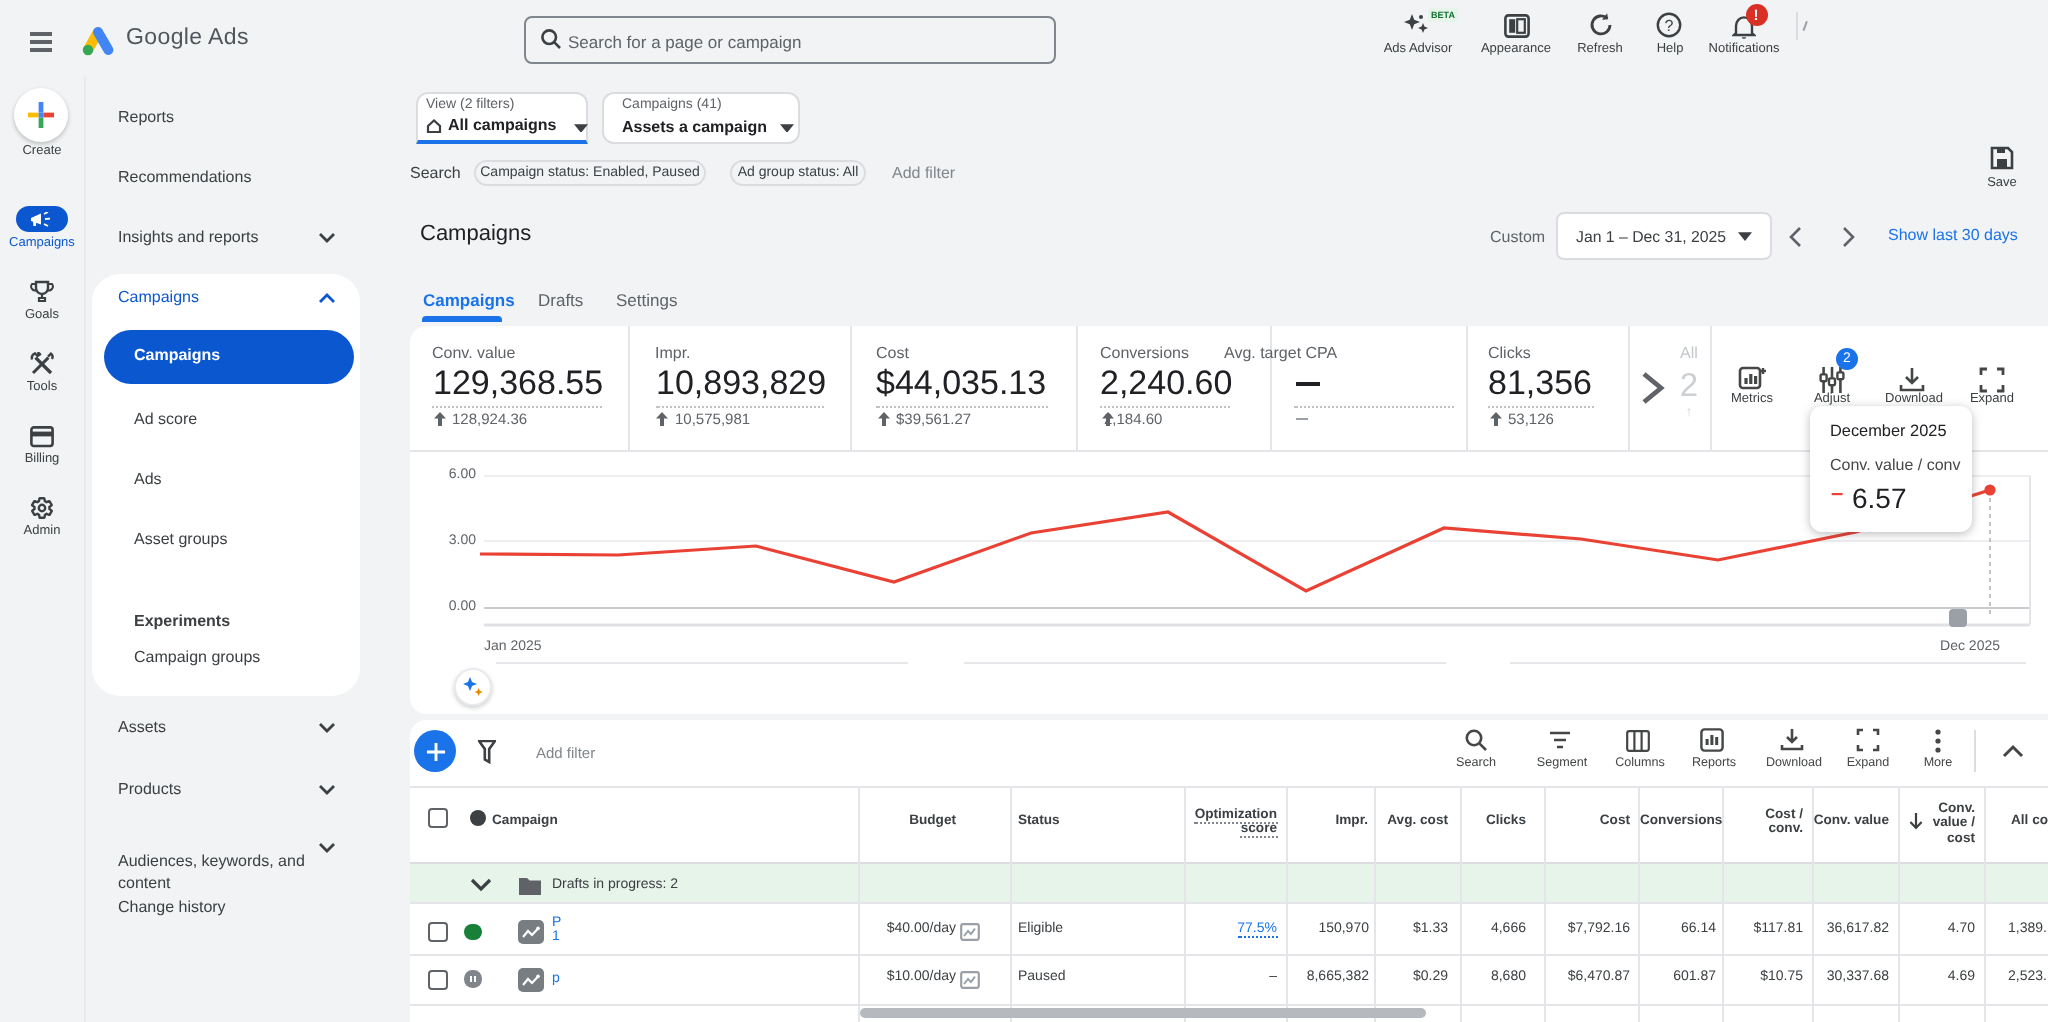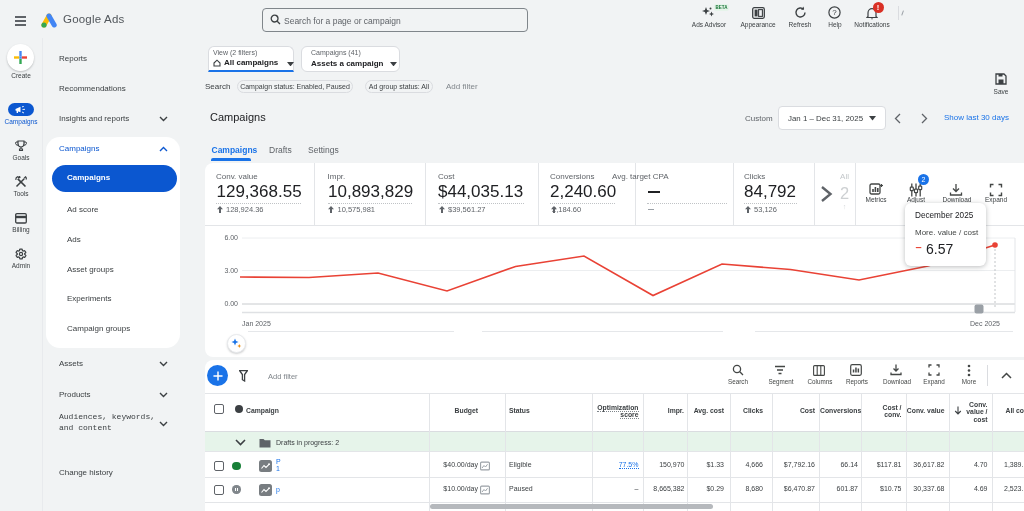--- a/index.html
+++ b/index.html
@@ -126,36 +126,36 @@
 <div class="card" style="left:46px;top:136.5px;width:134px;height:211px;border-radius:14px;"></div>
 <div class="a" style="left:59px;top:143.5px;font-size:8px;color:#0b57d0;">Campaigns</div>
 <svg class="a" style="left:159px;top:146px;" width="9" height="6" viewBox="0 0 9 6">
     <path d="M1 5 L4.5 1.5 L8 5" fill="none" stroke="#0b57d0" stroke-width="1.4"></path>
   </svg>
 <div class="a" style="left:52px;top:164.5px;width:125px;height:27.5px;border-radius:14px;background:#0b57d0;"></div>
 <div class="a" style="left:67px;top:173px;font-size:8px;font-weight:bold;color:#fff;">Campaigns</div>
 <div class="a" style="left:67px;top:205px;font-size:8px;color:#3c4043;">Ad score</div>
 <div class="a" style="left:67px;top:234.5px;font-size:8px;color:#3c4043;">Ads</div>
 <div class="a" style="left:67px;top:264.5px;font-size:8px;color:#3c4043;">Asset groups</div>
-<div class="a" style="left:67px;top:294px;font-size:8px;color:#3c4043;">Experiments</div>
+<div class="a" style="left:67px;top:306px;font-size:8px;color:#3c4043;font-weight:bold;">Experiments</div>
 <div class="a" style="left:67px;top:324px;font-size:8px;color:#3c4043;">Campaign groups</div>
 
 <div class="a" style="left:59px;top:359px;font-size:8px;color:#3c4043;">Assets</div>
 <svg class="a" style="left:159px;top:361px;" width="9" height="6" viewBox="0 0 9 6">
     <path d="M1 1 L4.5 4.5 L8 1" fill="none" stroke="#3c4043" stroke-width="1.4"></path>
   </svg>
 <div class="a" style="left:59px;top:389.5px;font-size:8px;color:#3c4043;">Products</div>
 <svg class="a" style="left:159px;top:391.5px;" width="9" height="6" viewBox="0 0 9 6">
     <path d="M1 1 L4.5 4.5 L8 1" fill="none" stroke="#3c4043" stroke-width="1.4"></path>
   </svg>
-<div class="a" style="left:59px;top:411px;width:100px;font-size:8px;color:#3c4043;line-height:11px;font-family:Liberation Mono, monospace;">Audiences, keywords, and content</div>
+<div class="a" style="left:59px;top:425px;width:100px;font-size:8px;color:#3c4043;line-height:11px;">Audiences, keywords, and content</div>
 <svg class="a" style="left:159px;top:420.5px;" width="9" height="6" viewBox="0 0 9 6">
     <path d="M1 1 L4.5 4.5 L8 1" fill="none" stroke="#3c4043" stroke-width="1.4"></path>
   </svg>
-<div class="a" style="left:59px;top:448.5px;font-size:8px;color:#3c4043;margin-top:19px;">Change history</div>
+<div class="a" style="left:59px;top:448.5px;font-size:8px;color:#3c4043;">Change history</div>
 
 <div class="a" style="left:208px;top:45.5px;width:86px;height:26px;background:#fff;border:1px solid #dadce0;border-radius:6px 6px 0 0;border-bottom:2.5px solid #1a73e8;"></div>
 <div class="a" style="left:213px;top:49px;font-size:7px;color:#5f6368;">View (2 filters)</div>
 <svg class="a" style="left:213px;top:59px;" width="8" height="8" viewBox="0 0 8 8">
     <path d="M1 4 L4 1.2 L7 4 L7 7 L1 7 Z" fill="none" stroke="#3c4043" stroke-width="1.1"></path>
   </svg>
 <div class="a" style="left:224px;top:58px;font-size:8px;font-weight:bold;color:#202124;">All campaigns</div>
 <svg class="a" style="left:286.5px;top:61.5px;" width="7" height="4.5" viewBox="0 0 8 5">
     <path d="M0 0 L4 5 L8 0 Z" fill="#3c4043"></path>
   </svg>
@@ -241,21 +241,21 @@
     <path d="M3 0 L6 3.2 L4 3.2 L4 7 L2 7 L2 3.2 L0 3.2 Z" fill="#5f6368"></path>
   </svg>
 <div class="a" style="left:552px;top:205px;font-size:7.5px;color:#5f6368;">2,184.60</div>
 
 <div class="a" style="left:612px;top:172px;font-size:8px;color:#5f6368;">Avg. target CPA</div>
 <div class="a" style="left:648px;top:191px;width:11.5px;height:2px;background:#202124;"></div>
 <div class="a" style="left:647px;top:202.5px;width:80px;border-bottom:1px dotted #c0c3c6;"></div>
 <div class="a" style="left:648px;top:208.5px;width:6px;height:1.2px;background:#9aa0a6;"></div>
 
 <div class="a" style="left:744px;top:172px;font-size:8px;color:#5f6368;">Clicks</div>
-<div class="a" style="left:744px;top:182.5px;font-size:17px;line-height:1;color:#202124;">84,792</div>
+<div class="a" style="left:744px;top:182.5px;font-size:17px;line-height:1;color:#202124;">81,356</div>
 <div class="a" style="left:744px;top:202.5px;width:53px;border-bottom:1px dotted #c0c3c6;"></div>
 <svg class="a" style="left:744.5px;top:206px;" width="6" height="7" viewBox="0 0 6 7">
     <path d="M3 0 L6 3.2 L4 3.2 L4 7 L2 7 L2 3.2 L0 3.2 Z" fill="#5f6368"></path>
   </svg>
 <div class="a" style="left:754px;top:205px;font-size:7.5px;color:#5f6368;">53,126</div>
 
 <svg class="a" style="left:819px;top:185.5px;" width="14" height="16" viewBox="0 0 14 16">
     <path d="M3 1 L11.5 8 L3 15" fill="none" stroke="#5f6368" stroke-width="2.4"></path>
   </svg>
 <div class="a" style="left:836px;top:171.5px;width:17px;text-align:center;font-size:8px;color:#c3c7ca;">All</div>
@@ -312,21 +312,21 @@
 <div class="a" style="left:482px;top:331px;width:241px;height:1px;background:#e5e7ea;"></div>
 <div class="a" style="left:755px;top:331px;width:258px;height:1px;background:#e5e7ea;"></div>
 <div class="a" style="left:227px;top:334px;width:19px;height:19px;border-radius:50%;background:#fff;border:1px solid #e8eaed;box-shadow:0 1px 2px rgba(60,64,67,.25);"></div>
 <svg class="a" style="left:231px;top:338px;" width="11" height="11" viewBox="0 0 11 11">
   <path d="M4 0.5 L5 3 L7.5 4 L5 5 L4 7.5 L3 5 L0.5 4 L3 3 Z" fill="#1a73e8"></path>
   <path d="M8.3 6 L8.9 7.4 L10.3 8 L8.9 8.6 L8.3 10 L7.7 8.6 L6.3 8 L7.7 7.4 Z" fill="#ea8600"></path>
 </svg>
 
 <div class="a" style="left:905px;top:203px;width:81px;height:63px;background:#fff;border-radius:6px;box-shadow:0 1px 5px rgba(60,64,67,.35);"></div>
 <div class="a" style="left:915px;top:211px;font-size:8.2px;color:#202124;white-space:nowrap;">December 2025</div>
-<div class="a" style="left:915px;top:227.5px;font-size:8px;color:#444746;white-space:nowrap;">More. value / cost</div>
+<div class="a" style="left:915px;top:227.5px;font-size:8px;color:#444746;white-space:nowrap;">Conv. value / conv</div>
 <div class="a" style="left:915.5px;top:241px;font-size:11px;font-weight:bold;color:#ea4335;">–</div>
 <div class="a" style="left:926px;top:240.5px;font-size:14px;color:#202124;">6.57</div>
 
 <div class="card" style="left:205px;top:360px;width:819px;height:151px;border-radius:8px 0 0 0;"></div>
 
 <div class="a" style="left:207px;top:365px;width:21px;height:21px;border-radius:50%;background:#1a73e8;"></div>
 <svg class="a" style="left:212.5px;top:370.5px;" width="10" height="10" viewBox="0 0 11 11">
     <path d="M5.5 0.5 L5.5 10.5 M0.5 5.5 L10.5 5.5" stroke="#fff" stroke-width="1.6"></path>
   </svg>
 <svg class="a" style="left:239px;top:370px;" width="9" height="12" viewBox="0 0 9 12">

